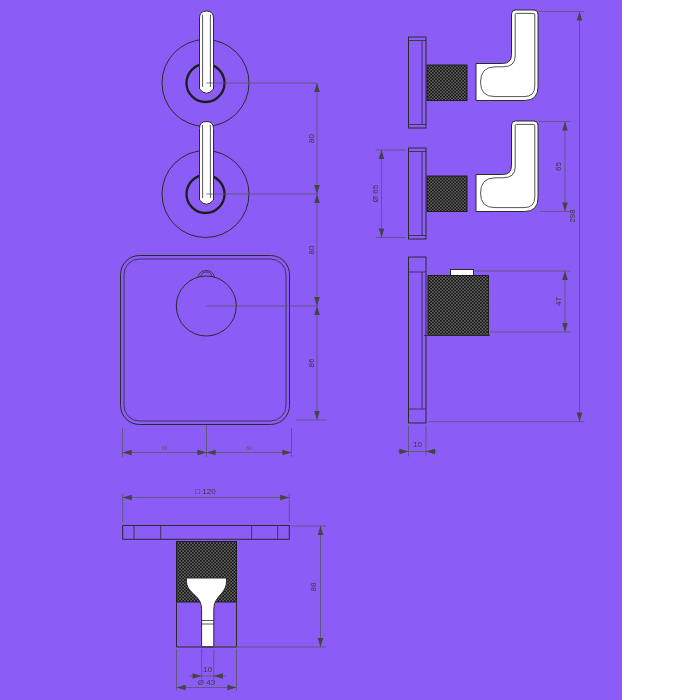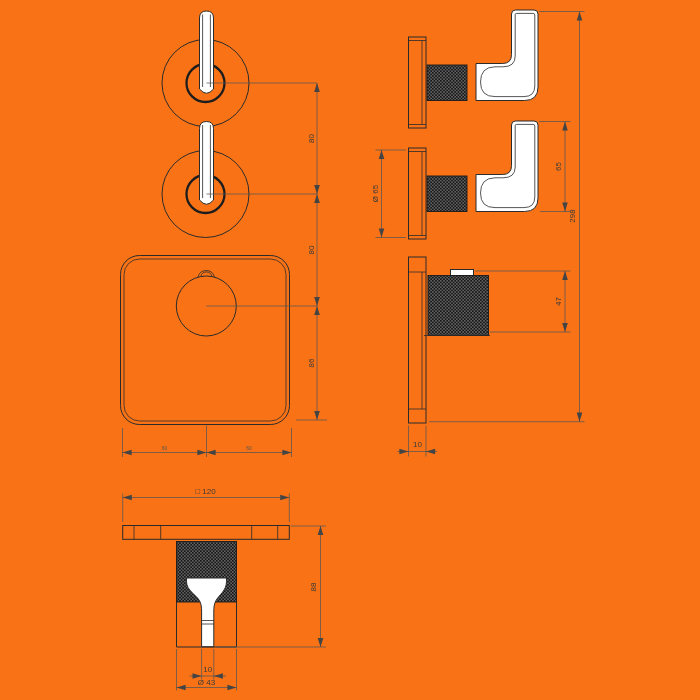--- a/index.html
+++ b/index.html
@@ -1,16 +1,16 @@
 <!DOCTYPE html>
 <html><head>
 <meta charset="utf-8">
 <style>
   html,body{margin:0;padding:0;background:#fff;}
-  #stage{width:700px;height:700px;position:relative;background:#f97316;}
+  #stage{width:622px;height:700px;position:relative;background:#8b5cf6;}
   svg{display:block;}
   .obj{stroke:#2b2b2b;stroke-width:1;fill:none;}
   .obj2{stroke:#2b2b2b;stroke-width:.8;fill:none;}
   .bold{stroke:#1d1d1d;stroke-width:2.3;fill:none;}
   .white{fill:#fff;stroke:#2b2b2b;stroke-width:1;}
   .dim{stroke:#555;stroke-width:.75;fill:none;}
   .knurl{fill:url(#kn);stroke:#1a1a1a;stroke-width:.9;}
   text{font-family:"Liberation Sans","DejaVu Sans",sans-serif;fill:#3a3a3a;}
   .t8{font-size:8px;}
   .t5{font-size:5px;fill:#555;}

